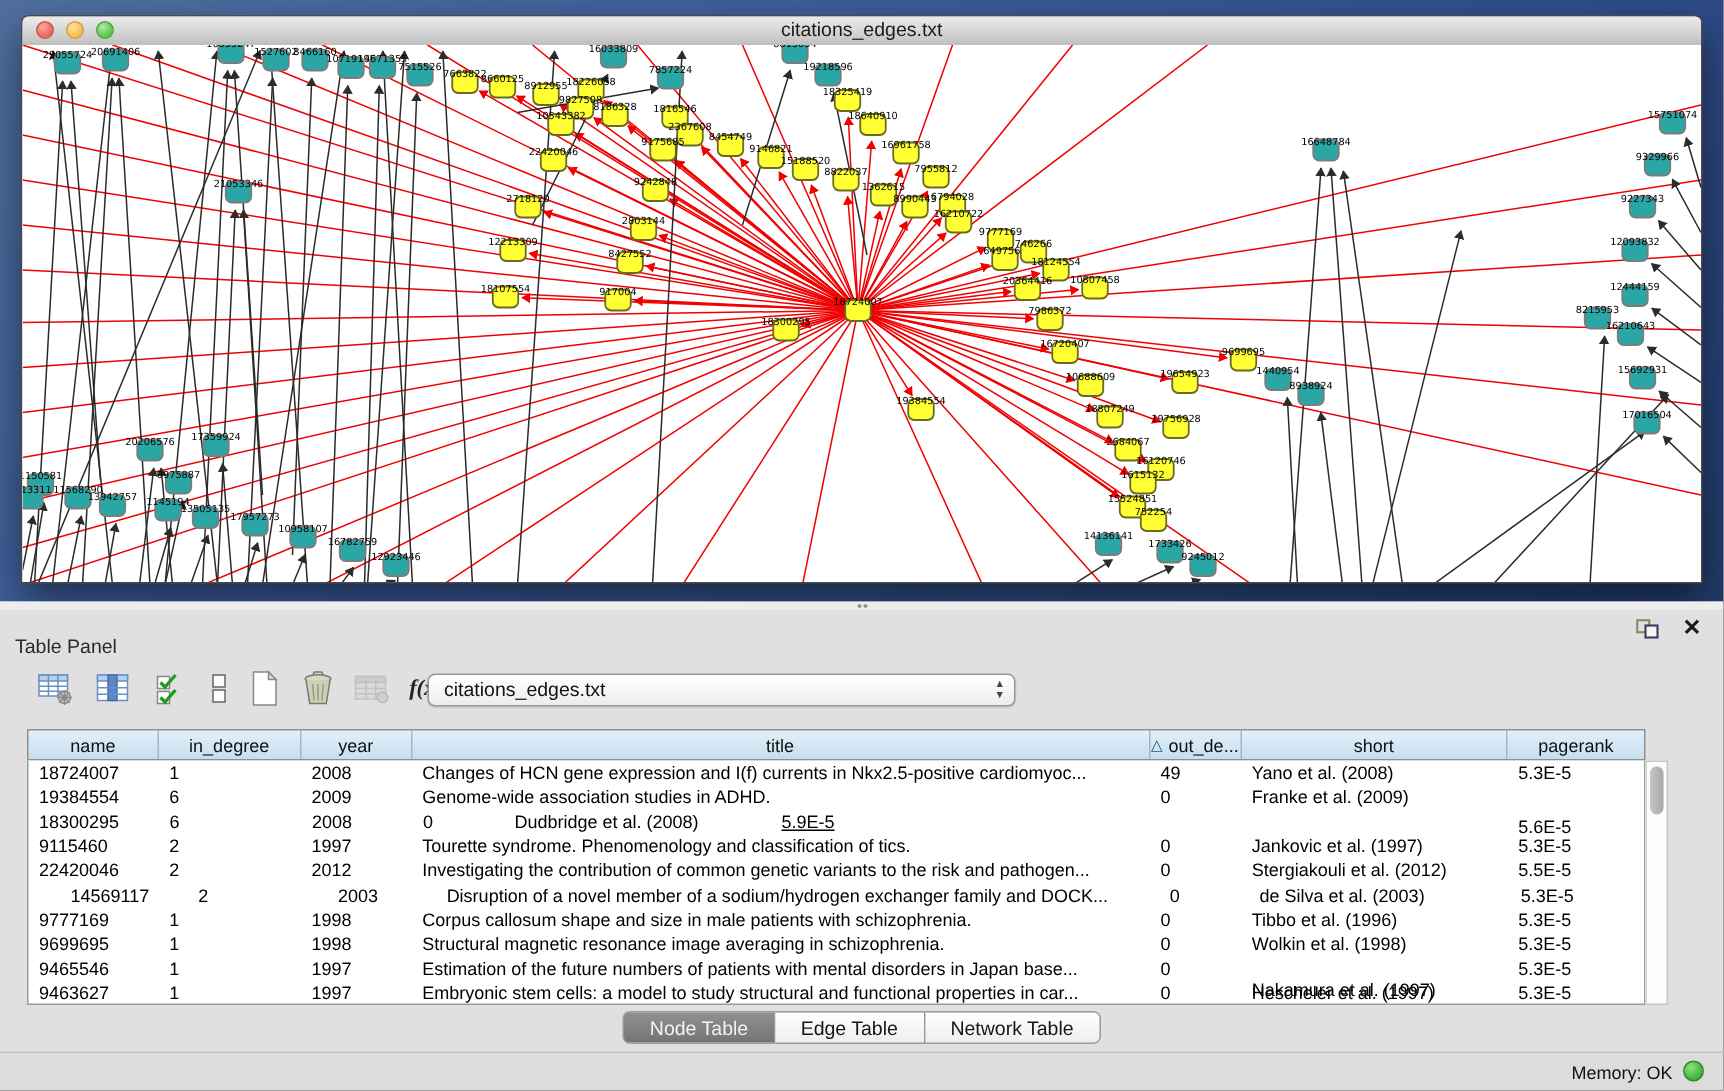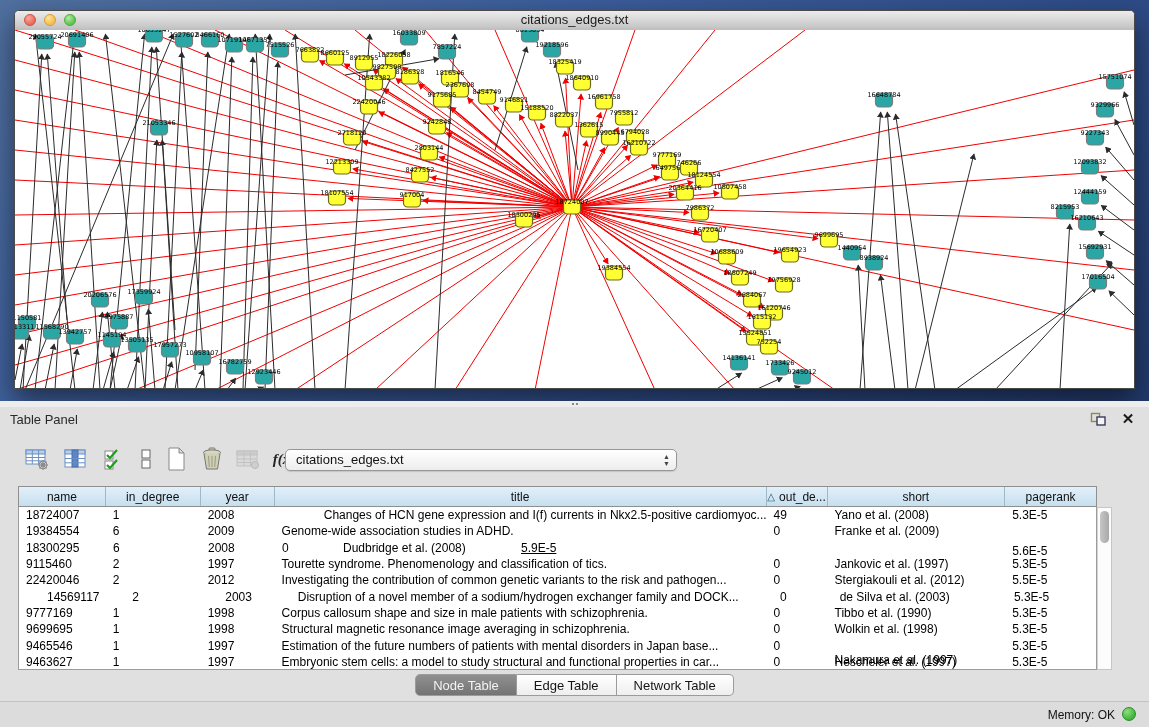--- a/index.html
+++ b/index.html
@@ -24,21 +24,21 @@
 
   
   .divider{position:absolute;left:0;top:401px;width:1149px;height:6px;background:#ededed;
            border-bottom:1px solid #cfcfcf;}
   .grip{position:absolute;left:571px;top:1px;width:8px;height:4px;
         background:radial-gradient(circle,#8a8a8a 1px,transparent 1.4px);background-size:4px 4px;}
 
   
   .panel{position:absolute;left:0;top:407px;width:1149px;height:295px;background:#e0e0e0;}
   .panel-header{position:absolute;left:0;top:0;width:100%;height:27px;}
-  .panel-title{position:absolute;left:10px;top:5px;font-size:13px;color:#2a2a2a;}
+  .panel-title{position:absolute;left:10px;top:16px;font-size:13px;color:#2a2a2a;}
   .ph-icons{position:absolute;right:12px;top:4px;display:flex;gap:12px;align-items:center;}
   .ph-btn{width:18px;height:16px;display:flex;align-items:center;justify-content:center;cursor:default;}
   .close-x{font-size:15px;font-weight:bold;color:#1a1a1a;line-height:16px;}
 
   .toolbar{position:absolute;left:14px;top:29px;right:14px;height:50px;}
   .tbtn{position:absolute;top:8px;width:30px;height:30px;display:flex;align-items:center;justify-content:center;}
   .fx{font-family:"Liberation Serif",serif;font-style:italic;font-weight:bold;font-size:15px;color:#222;}
   .net-select{position:absolute;left:271px;top:13px;width:392px;height:22px;box-sizing:border-box;
               border:1px solid #979797;border-radius:5px;background:linear-gradient(#ffffff,#ededed);
               font-size:13px;line-height:20px;padding-left:10px;color:#111;
@@ -747,21 +747,21 @@
           </div>
           <div class="th" style="width: 91px;">
             <span>pagerank</span>
           </div>
         </div>
       <div class="tbody" id="tbody">
           <div class="tr">
             <div class="td" style="width: 87px;">18724007</div>
             <div class="td" style="width: 95px;">1</div>
             <div class="td" style="width: 74px;">2008</div>
-            <div class="td" style="width: 493px; text-align: right;">Changes of HCN gene expression and I(f) currents in Nkx2.5-positive cardiomyoc...</div>
+            <div class="td" style="width: 493px;">Changes of HCN gene expression and I(f) currents in Nkx2.5-positive cardiomyoc...</div>
             <div class="td" style="width: 61px;">49</div>
             <div class="td" style="width: 178px;">Yano et al. (2008)</div>
             <div class="td" style="width: 91px;">5.3E-5</div>
           </div>
           <div class="tr">
             <div class="td" style="width: 87px;">19384554</div>
             <div class="td" style="width: 95px;">6</div>
             <div class="td" style="width: 74px;">2009</div>
             <div class="td" style="width: 493px;">Genome-wide association studies in ADHD.</div>
             <div class="td" style="width: 61px;">0</div>
@@ -802,21 +802,21 @@
             <div class="td" style="width: 61px;">0</div>
             <div class="td" style="width: 178px;">de Silva et al. (2003)</div>
             <div class="td" style="width: 91px;">5.3E-5</div>
           </div>
           <div class="tr">
             <div class="td" style="width: 87px;">9777169</div>
             <div class="td" style="width: 95px;">1</div>
             <div class="td" style="width: 74px;">1998</div>
             <div class="td" style="width: 493px;">Corpus callosum shape and size in male patients with schizophrenia.</div>
             <div class="td" style="width: 61px;">0</div>
-            <div class="td" style="width: 178px;">Tibbo et al. (1990)</div>
+            <div class="td" style="width: 178px;">Tibbo et al. (1996)</div>
             <div class="td" style="width: 91px;">5.3E-5</div>
           </div>
           <div class="tr">
             <div class="td" style="width: 87px;">9699695</div>
             <div class="td" style="width: 95px;">1</div>
             <div class="td" style="width: 74px;">1998</div>
             <div class="td" style="width: 493px;">Structural magnetic resonance image averaging in schizophrenia.</div>
             <div class="td" style="width: 61px;">0</div>
             <div class="td" style="width: 178px;">Wolkin et al. (1998)</div>
             <div class="td" style="width: 91px;">5.3E-5</div>

